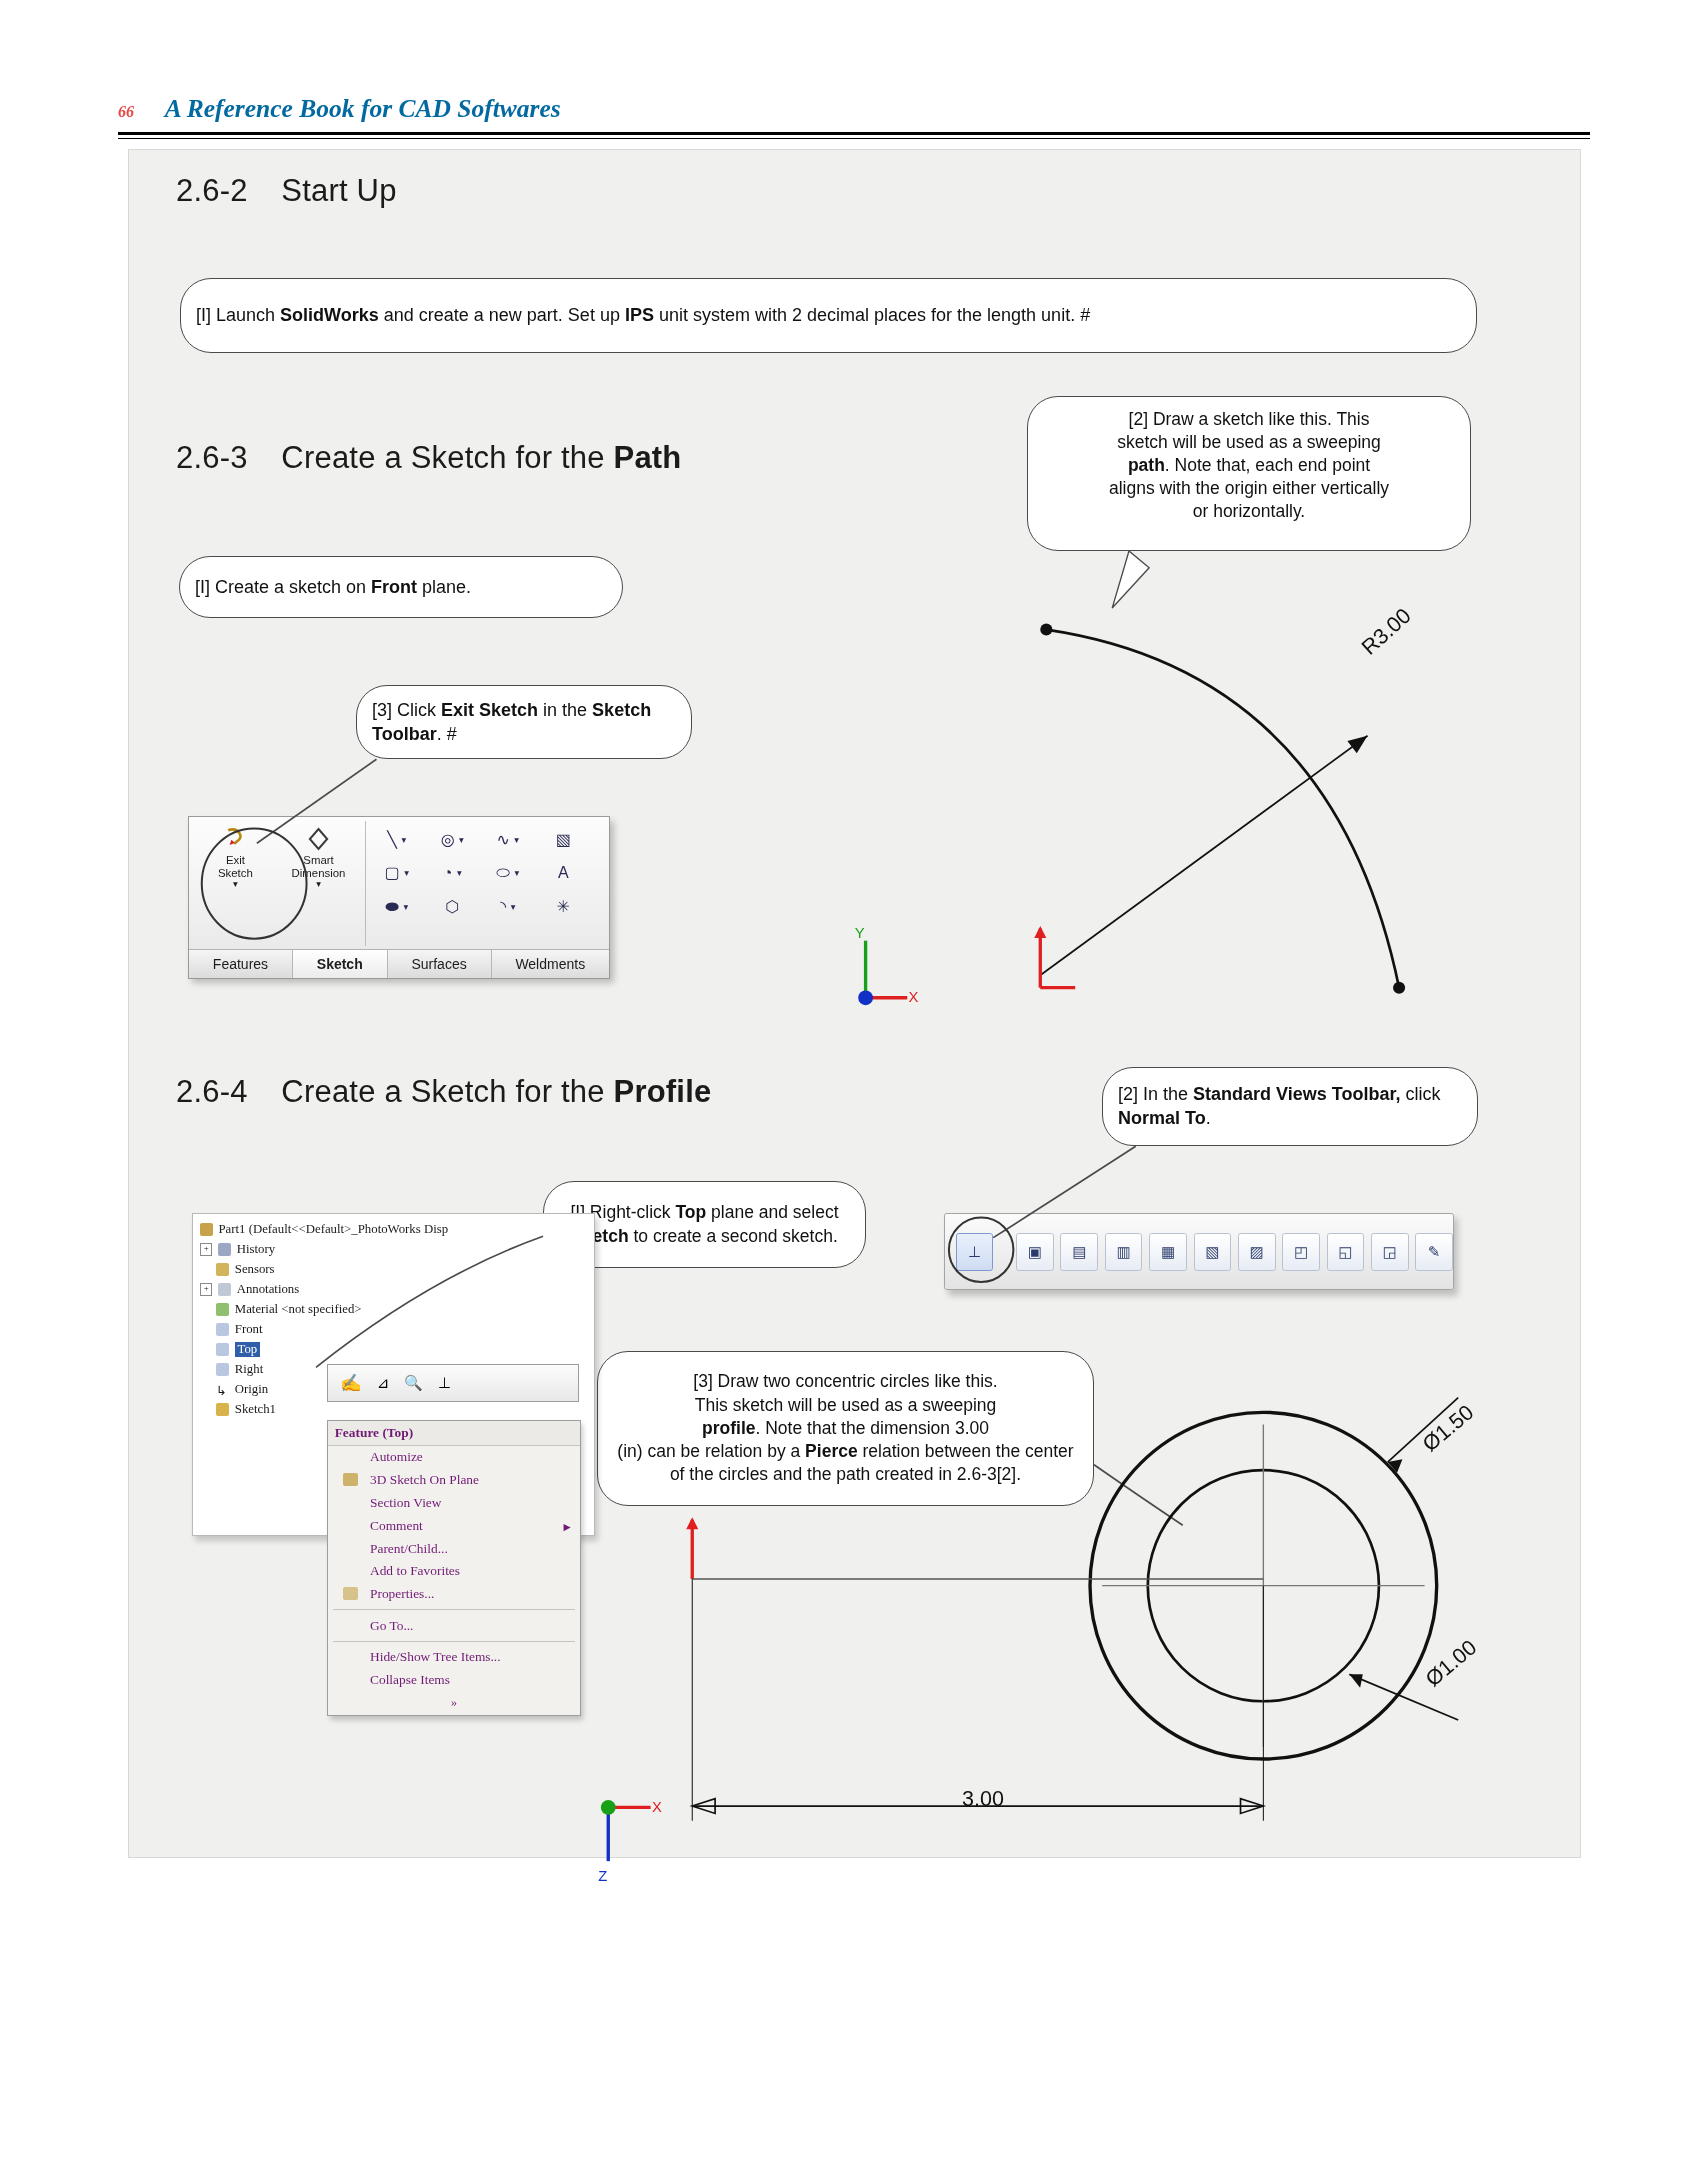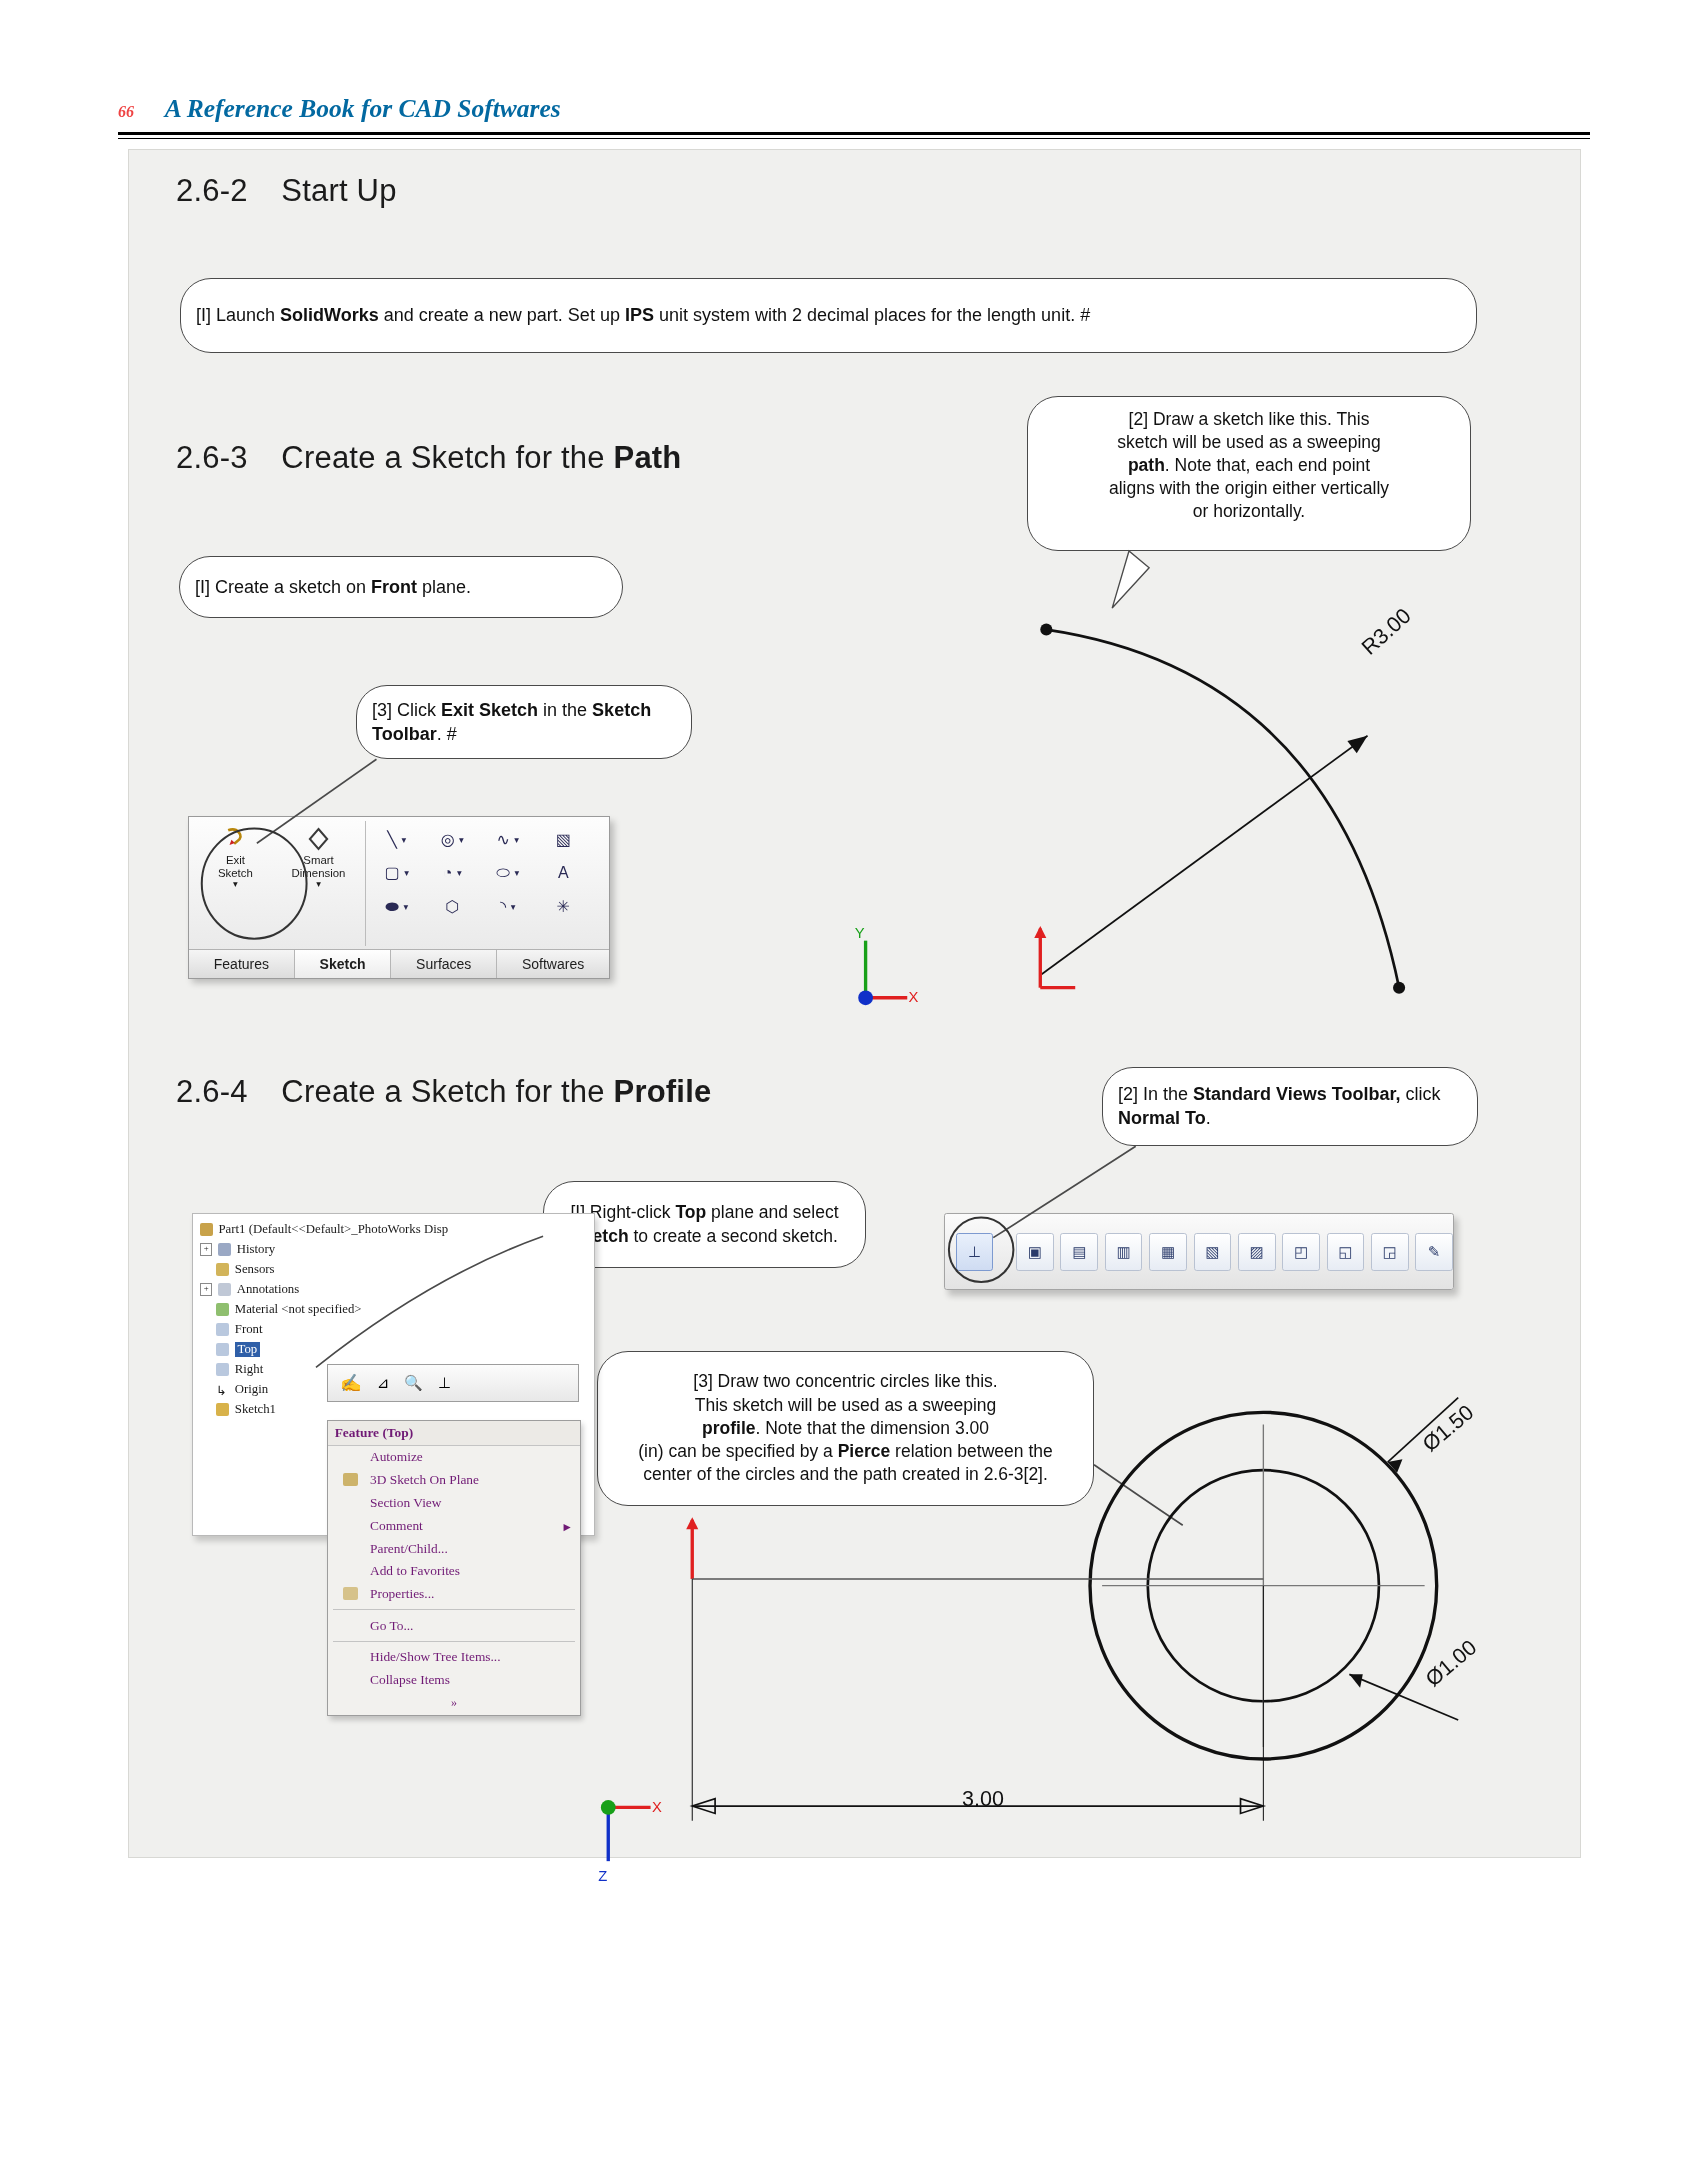--- a/index.html
+++ b/index.html
@@ -382,21 +382,21 @@
   <div style="font-size:17.5px; line-height:1.32;">
     <span>[I] Right-click </span><b>Top</b><span> plane and select </span><b>Sketch</b><span> to create a second sketch.</span>
   </div>
 </div>
 
 <div class="callout center" style="left:597px; top:1351px; width:497px; height:155px; display:flex; align-items:center; justify-content:center;">
   <div style="font-size:17.5px; line-height:1.33;">
     <span>[3] Draw two concentric circles like this.</span><br>
     <span>This sketch will be used as a sweeping</span><br>
     <b>profile</b><span>.  Note that the dimension 3.00</span><br>
-    <span>(in) can be specified by a </span><b>Pierce</b><span> relation between the center of the circles and the path created in 2.6-3[2].</span>
+    <span>(in) can be relation by a </span><b>Pierce</b><span> relation between the center of the circles and the path created in 2.6-3[2].</span>
   </div>
 </div>
 
 <div class="sk-toolbar">
   <div class="sk-btn" style="left:9.4px; top:8px; width:74px;">
     <div class="sk-icon-box">
       <svg width="31" height="28" viewBox="0 0 46 42">
         <path d="M12 8 q10 -4 16 3 q6 7 -2 13 l-5 4" fill="none" stroke="#b8860b" stroke-width="4"></path>
         <path d="M22 27 l-8 3 l3 -8 z" fill="#cc2222"></path>
       </svg>
@@ -431,21 +431,21 @@
     <div class="sk-cell">⬬&nbsp;<span style="font-size:9.4px">▾</span></div>
     <div class="sk-cell">⬡</div>
     <div class="sk-cell">◝&nbsp;<span style="font-size:9.4px">▾</span></div>
     <div class="sk-cell">✳</div>
   </div>
 
   <div class="sk-tabs">
     <div class="sk-tab">Features</div>
     <div class="sk-tab active">Sketch</div>
     <div class="sk-tab">Surfaces</div>
-    <div class="sk-tab" style="border-right:none">Softwares</div>
+    <div class="sk-tab" style="border-right:none">Weldments</div>
   </div>
 </div>
 
 <div class="sv-toolbar">
   <div class="sv-ic first">⊥</div>
   <div style="width:9.4px"></div>
   <div class="sv-ic">▣</div>
   <div class="sv-ic">▤</div>
   <div class="sv-ic">▥</div>
   <div class="sv-ic">▦</div>

